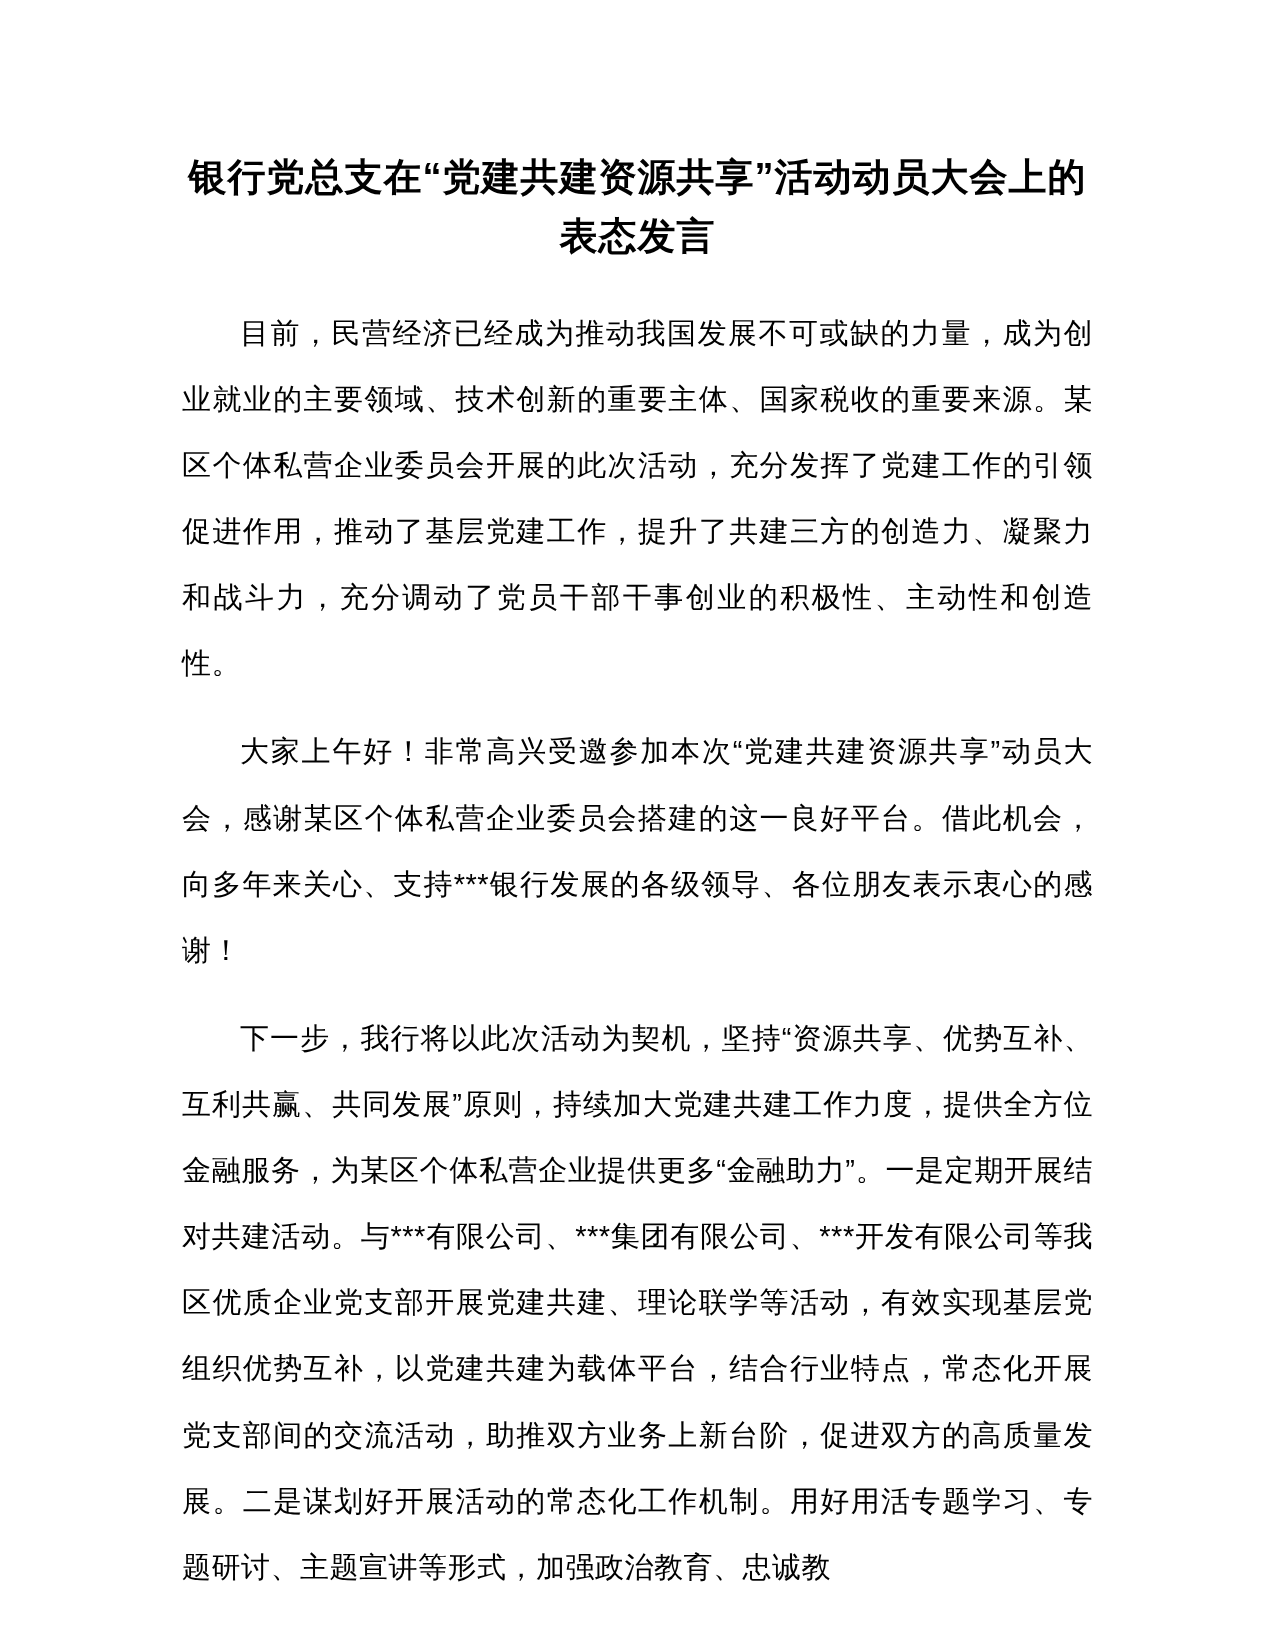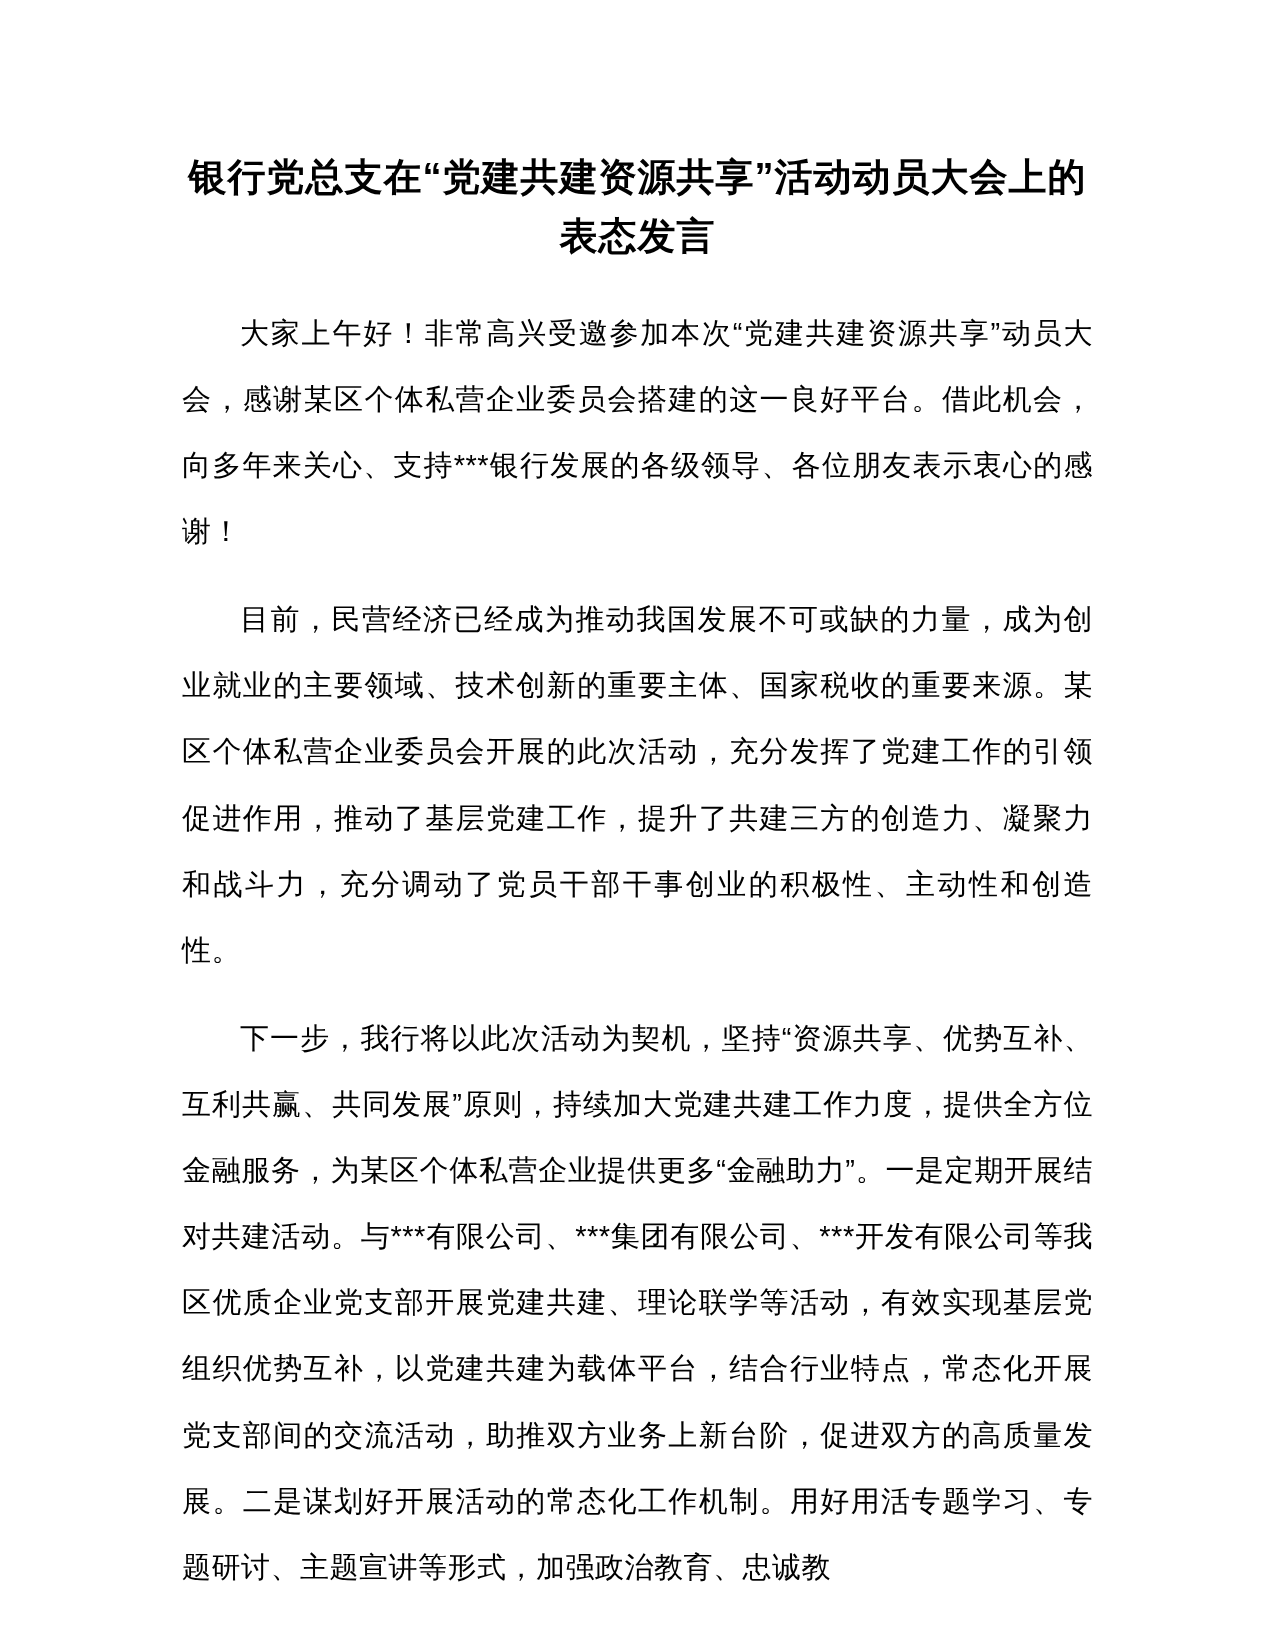--- a/index.html
+++ b/index.html
@@ -35,17 +35,17 @@
     letter-spacing: 0.5px;
     font-weight: 500;
   }
 </style>
 </head>
 <body>
 
 <div class="page">
   <h1 class="doc-title">银行党总支在“党建共建资源共享”活动动员大会上的表态发言</h1>
   <div class="doc-body">
+    <p>目前，民营经济已经成为推动我国发展不可或缺的力量，成为创业就业的主要领域、技术创新的重要主体、国家税收的重要来源。某区个体私营企业委员会开展的此次活动，充分发挥了党建工作的引领促进作用，推动了基层党建工作，提升了共建三方的创造力、凝聚力和战斗力，充分调动了党员干部干事创业的积极性、主动性和创造性。</p>
     <p>大家上午好！非常高兴受邀参加本次“党建共建资源共享”动员大会，感谢某区个体私营企业委员会搭建的这一良好平台。借此机会，向多年来关心、支持***银行发展的各级领导、各位朋友表示衷心的感谢！</p>
-    <p>目前，民营经济已经成为推动我国发展不可或缺的力量，成为创业就业的主要领域、技术创新的重要主体、国家税收的重要来源。某区个体私营企业委员会开展的此次活动，充分发挥了党建工作的引领促进作用，推动了基层党建工作，提升了共建三方的创造力、凝聚力和战斗力，充分调动了党员干部干事创业的积极性、主动性和创造性。</p>
     <p>下一步，我行将以此次活动为契机，坚持“资源共享、优势互补、互利共赢、共同发展”原则，持续加大党建共建工作力度，提供全方位金融服务，为某区个体私营企业提供更多“金融助力”。一是定期开展结对共建活动。与***有限公司、***集团有限公司、***开发有限公司等我区优质企业党支部开展党建共建、理论联学等活动，有效实现基层党组织优势互补，以党建共建为载体平台，结合行业特点，常态化开展党支部间的交流活动，助推双方业务上新台阶，促进双方的高质量发展。二是谋划好开展活动的常态化工作机制。用好用活专题学习、专题研讨、主题宣讲等形式，加强政治教育、忠诚教</p>
   </div>
 </div>
 
 </body></html>

